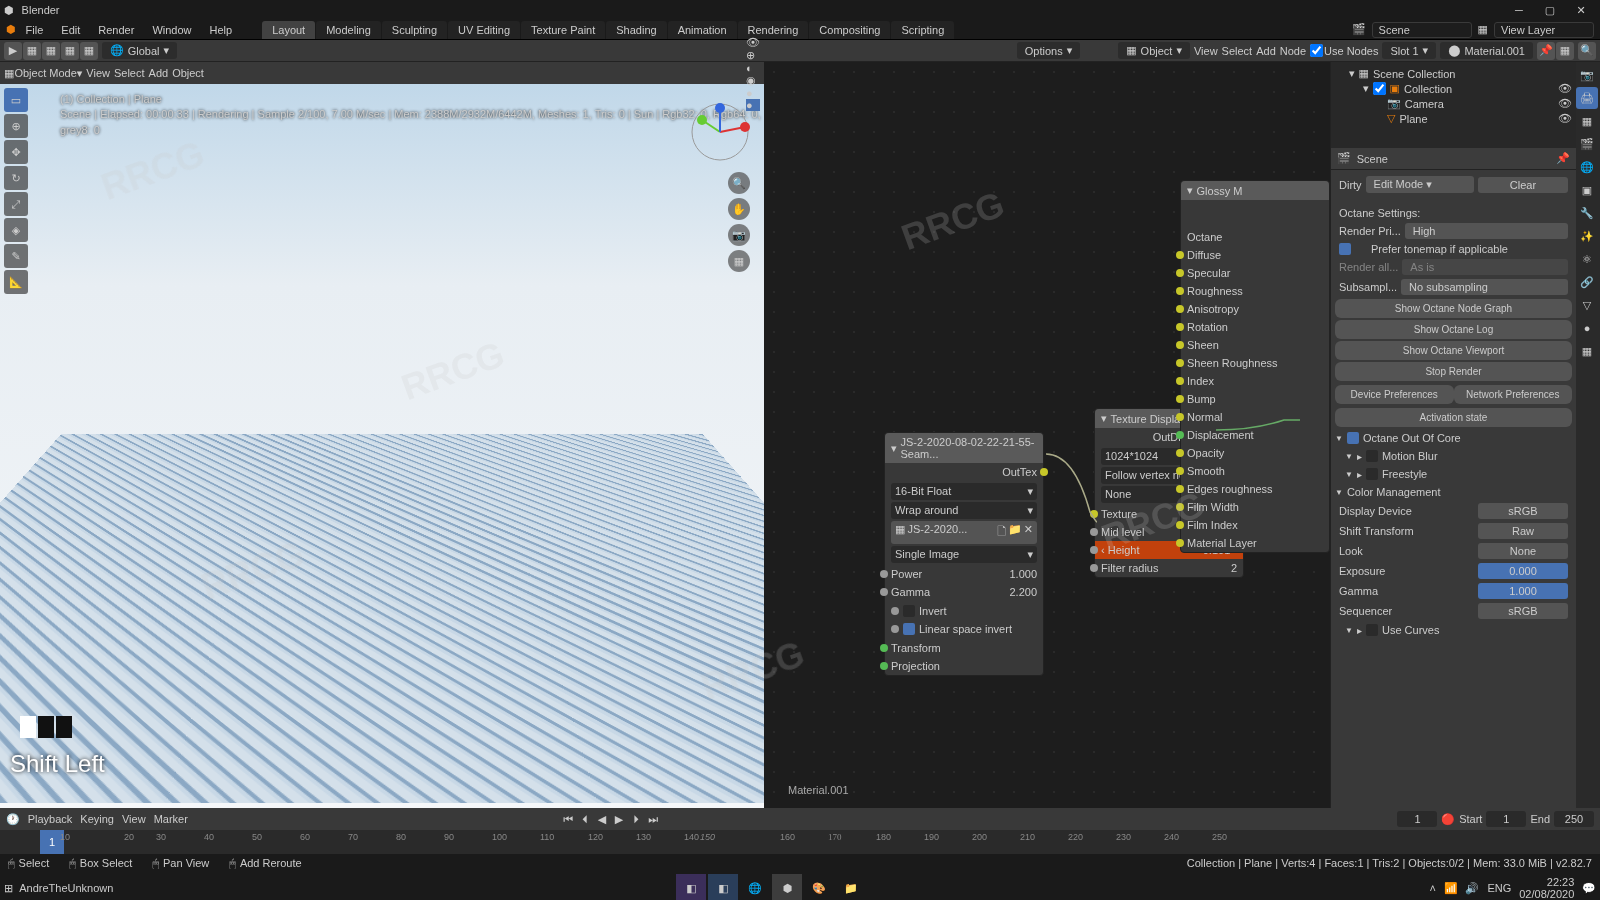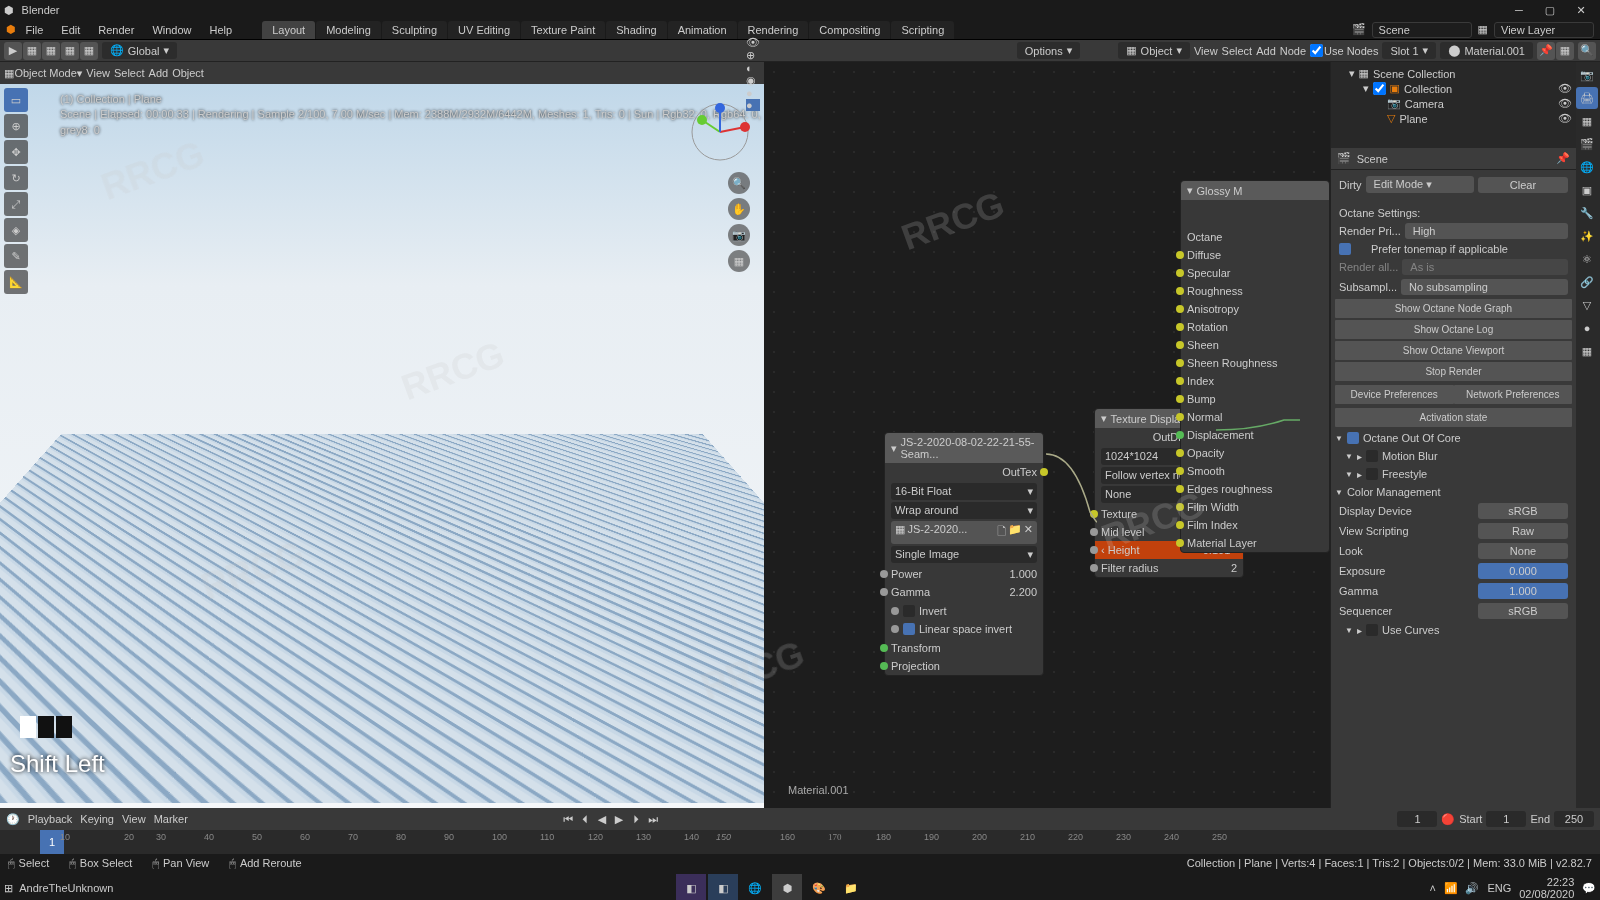--- a/index.html
+++ b/index.html
@@ -57,21 +57,21 @@
 .rp .tabs .t.active{background:#4772b3}
 .rp .pc{flex:1;overflow:hidden}
 .out{height:86px;background:#282828;padding:4px;font-size:10px}
 .out .row{display:flex;align-items:center;gap:4px;padding:1px 0 1px 14px}
 .out .row.r2{padding-left:28px}
 .phdr{background:#3c3c3c;padding:4px 6px;display:flex;align-items:center;gap:6px;border-bottom:1px solid #222}
 .psec{padding:4px}
 .psec .prow{display:flex;align-items:center;justify-content:space-between;padding:2px 4px;font-size:10px;gap:4px}
 .psec .prow .val{background:#545454;padding:2px 8px;border-radius:3px;min-width:90px;text-align:center}
 .psec .prow .val.blue{background:#4772b3}
-.psec .pbtn{background:#545454;padding:4px;margin:2px 0;border-radius:1px;text-align:center;font-size:10px}
+.psec .pbtn{background:#545454;padding:4px;margin:2px 0;border-radius:6px;text-align:center;font-size:10px}
 .psec .phd{display:flex;align-items:center;gap:4px;padding:3px 0;font-size:10px}
 .psec .phd::before{content:'▼';font-size:8px}
 .psec .chkr{display:flex;align-items:center;gap:20px;padding:2px 4px;font-size:10px}
 .psec .chkr .cb3{width:12px;height:12px;background:#2a2a2a;border-radius:2px}
 .psec .chkr .cb3.on{background:#4772b3}
 .tl{height:46px;background:#232323;display:flex;flex-direction:column}
 .tl .tlh{height:22px;display:flex;align-items:center;padding:0 6px;gap:8px;background:#393939}
 .tl .tlh .r{margin-left:auto;display:flex;align-items:center;gap:4px}
 .tl .tlh .nf{background:#2a2a2a;padding:2px 8px;border-radius:3px;min-width:40px;text-align:center}
 .tl .pb{display:flex;gap:1px}
@@ -501,21 +501,21 @@
         <div class="phd" style="padding-left:10px">▸ <div class="cb3" style="width:12px;height:12px;background:#2a2a2a;border-radius:2px"></div><span>Motion Blur</span></div>
         <div class="phd" style="padding-left:10px">▸ <div class="cb3" style="width:12px;height:12px;background:#2a2a2a;border-radius:2px"></div><span>Freestyle</span></div>
         <div class="phd">
             <span>Color Management</span>
           </div>
         <div class="prow">
             <span>Display Device</span>
             <div class="val">sRGB</div>
           </div>
         <div class="prow">
-            <span>View Scripting</span>
+            <span>Shift Transform</span>
             <div class="val">Raw</div>
           </div>
         <div class="prow">
             <span>Look</span>
             <div class="val">None</div>
           </div>
         <div class="prow">
             <span>Exposure</span>
             <div class="val blue">0.000</div>
           </div>
@@ -581,21 +581,21 @@
       <div class="tick" style="left: 252px;">50</div>
       <div class="tick" style="left: 300px;">60</div>
       <div class="tick" style="left: 348px;">70</div>
       <div class="tick" style="left: 396px;">80</div>
       <div class="tick" style="left: 444px;">90</div>
       <div class="tick" style="left: 492px;">100</div>
       <div class="tick" style="left: 540px;">110</div>
       <div class="tick" style="left: 588px;">120</div>
       <div class="tick" style="left: 636px;">130</div>
       <div class="tick" style="left: 684px;">140</div>
-      <div class="tick" style="left: 716px; font-style: italic;">150</div>
+      <div class="tick" style="left: 700px; font-style: italic;">150</div>
       <div class="tick" style="left: 780px;">160</div>
       <div class="tick" style="left: 828px; font-family: Liberation Serif, serif;">170</div>
       <div class="tick" style="left: 876px;">180</div>
       <div class="tick" style="left: 924px;">190</div>
       <div class="tick" style="left: 972px;">200</div>
       <div class="tick" style="left: 1020px;">210</div>
       <div class="tick" style="left: 1068px;">220</div>
       <div class="tick" style="left: 1116px;">230</div>
       <div class="tick" style="left: 1164px;">240</div>
       <div class="tick" style="left: 1212px;">250</div>

